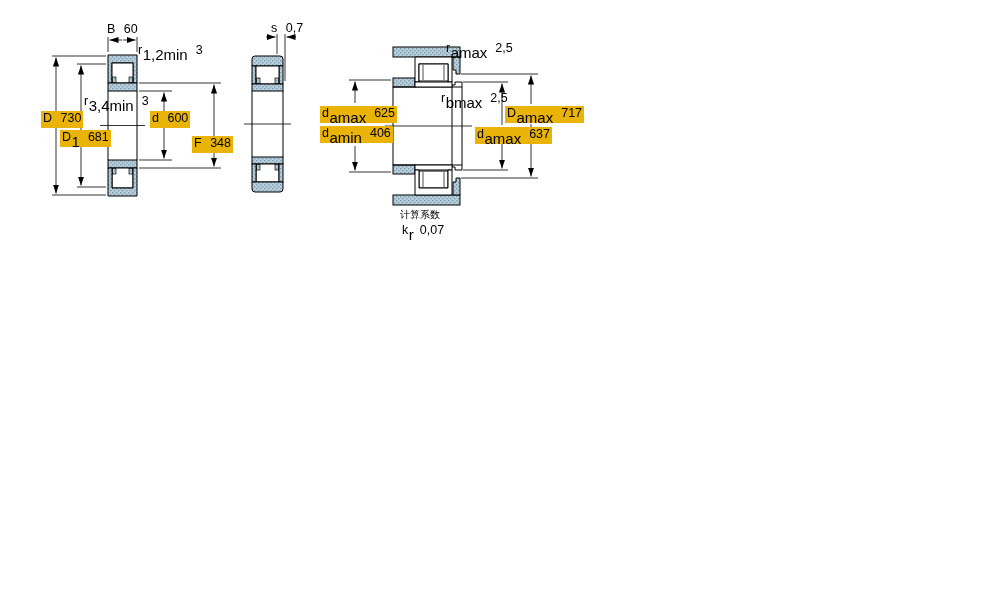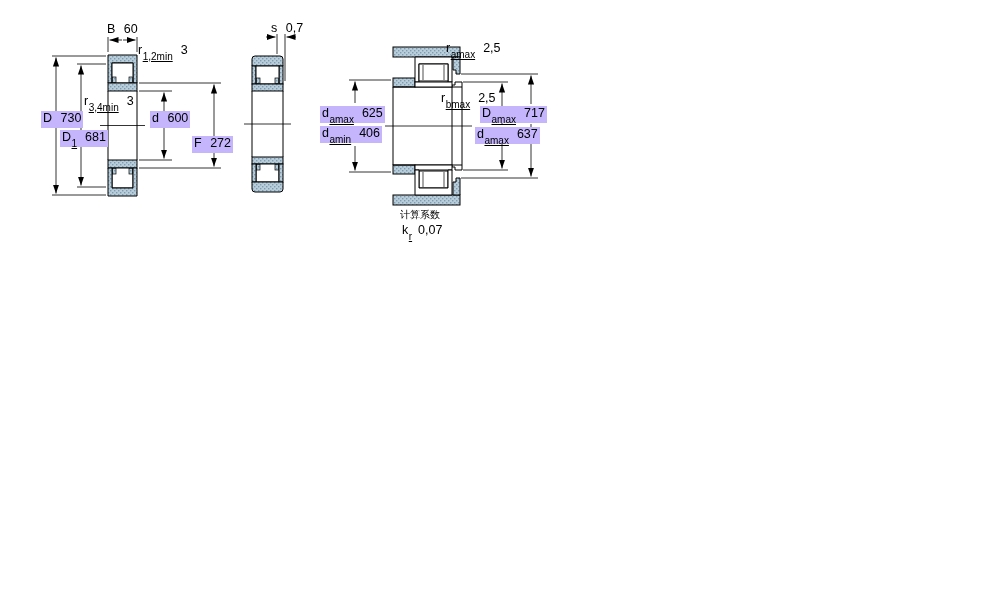--- a/index.html
+++ b/index.html
@@ -1,21 +1,21 @@
 <!DOCTYPE html>
 <html><head>
 <meta charset="utf-8">
 <style>
   html,body{margin:0;padding:0;background:#fff;}
   #stage{position:relative;width:1000px;height:600px;background:#fff;overflow:hidden;
          font-family:"Liberation Sans", sans-serif;color:#000;}
   svg{position:absolute;left:0;top:0;}
   .lbl{position:absolute;font-size:12.5px;line-height:14px;white-space:nowrap;color:#000;}
-  .lbl.mask{background:#c4b5fd;padding:0 2px;}
-  .lbl sub{font-size:10px;line-height:1;position:relative;bottom:-2px;margin-left:0.5px;text-decoration:underline;}
+  .lbl.mask{background:#eab308;padding:0 2px;}
+  .lbl sub{font-size:15px;line-height:1;position:relative;bottom:-2px;margin-left:0.5px;}
   .lbl .val{margin-left:8px;text-align:right;}
   .factors-title{position:absolute;font-size:10px;font-weight:normal;white-space:nowrap;}
 </style>
 </head>
 <body>
 
 <div id="stage">
 
 <svg width="1000" height="600" viewBox="0 0 1000 600">
   <defs>
@@ -164,21 +164,21 @@
 
   <div class="lbl mask" style="left:60px;top:130px">
     <span>D</span><sub>1</sub><span class="val">681</span>
   </div>
 
   <div class="lbl mask" style="left:150px;top:111px">
     <span>d</span><sub></sub><span class="val">600</span>
   </div>
 
   <div class="lbl mask" style="left:192px;top:136px">
-    <span>F</span><sub></sub><span class="val">272</span>
+    <span>F</span><sub></sub><span class="val">348</span>
   </div>
 
   <div class="lbl" style="left:271px;top:21px">
     <span>s</span><sub></sub><span class="val">0,7</span>
   </div>
 
   <div class="lbl" style="left:446px;top:41px">
     <span>r</span><sub>amax</sub><span class="val">2,5</span>
   </div>
 
@@ -191,21 +191,21 @@
   </div>
 
   <div class="lbl mask" style="left:320px;top:126px">
     <span>d</span><sub>amin</sub><span class="val">406</span>
   </div>
 
   <div class="lbl mask" style="left:475px;top:127px">
     <span>d</span><sub>amax</sub><span class="val">637</span>
   </div>
 
-  <div class="lbl mask" style="left:480px;top:106px">
+  <div class="lbl mask" style="left:505px;top:106px">
     <span>D</span><sub>amax</sub><span class="val">717</span>
   </div>
 
   <div class="factors-title" style="left:400px;top:208px">计算系数</div>
 
   <div class="lbl" style="left:402px;top:223px">
     <span>k</span><sub>r</sub><span class="val" style="margin-left:6px">0,07</span>
   </div>
 
 </div>

